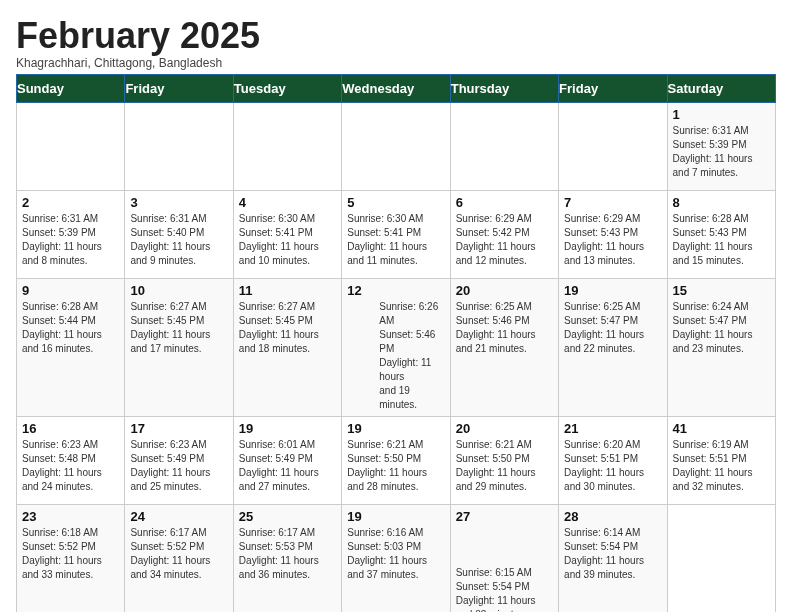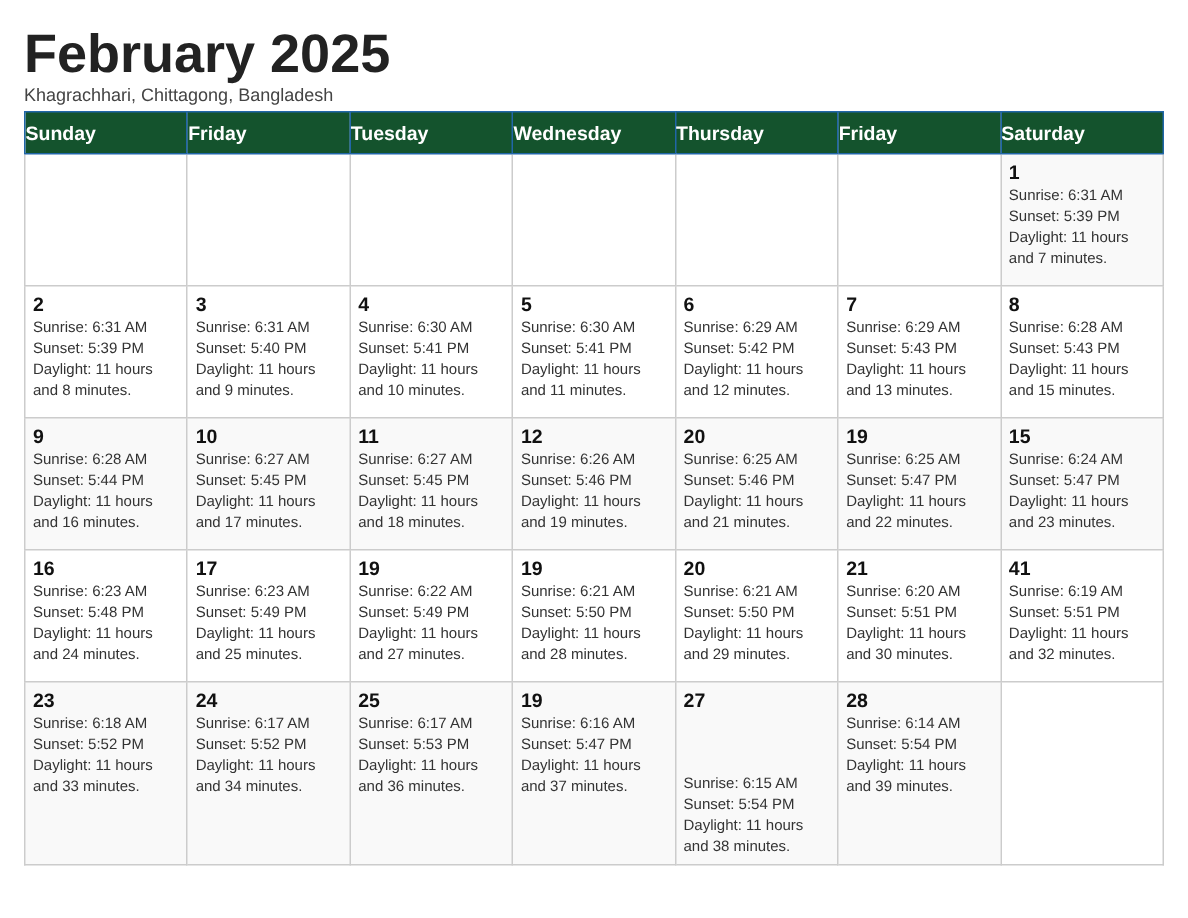--- a/index.html
+++ b/index.html
@@ -185,21 +185,21 @@
         </td>
         <td>
           <span class="day-number">11</span>
           <div class="day-info" style="white-space: pre-line;">Sunrise: 6:27 AM
 Sunset: 5:45 PM
 Daylight: 11 hours
 and 18 minutes.</div>
         </td>
         <td>
           <span class="day-number">12</span>
-          <div class="day-info" style="white-space: pre-line;">Sunrise: 6:26 AM
+          <div class="day-info" style="white-space: pre-line; margin-left: 32px;">Sunrise: 6:26 AM
 Sunset: 5:46 PM
 Daylight: 11 hours
 and 19 minutes.</div>
         </td>
         <td>
           <span class="day-number">20</span>
           <div class="day-info" style="white-space: pre-line;">Sunrise: 6:25 AM
 Sunset: 5:46 PM
 Daylight: 11 hours
 and 21 minutes.</div>
@@ -229,21 +229,21 @@
         </td>
         <td>
           <span class="day-number">17</span>
           <div class="day-info" style="white-space: pre-line;">Sunrise: 6:23 AM
 Sunset: 5:49 PM
 Daylight: 11 hours
 and 25 minutes.</div>
         </td>
         <td>
           <span class="day-number">19</span>
-          <div class="day-info" style="white-space: pre-line;">Sunrise: 6:22 AM
+          <div class="day-info" style="white-space: pre-line;">Sunrise: 6:01 AM
 Sunset: 5:49 PM
 Daylight: 11 hours
 and 27 minutes.</div>
         </td>
         <td>
           <span class="day-number">19</span>
           <div class="day-info" style="white-space: pre-line;">Sunrise: 6:21 AM
 Sunset: 5:50 PM
 Daylight: 11 hours
 and 28 minutes.</div>
@@ -288,21 +288,21 @@
         <td>
           <span class="day-number">25</span>
           <div class="day-info" style="white-space: pre-line;">Sunrise: 6:17 AM
 Sunset: 5:53 PM
 Daylight: 11 hours
 and 36 minutes.</div>
         </td>
         <td>
           <span class="day-number">19</span>
           <div class="day-info" style="white-space: pre-line;">Sunrise: 6:16 AM
-Sunset: 5:47 PM
+Sunset: 5:03 PM
 Daylight: 11 hours
 and 37 minutes.</div>
         </td>
         <td>
           <span class="day-number">27</span>
           <div class="day-info" style="white-space: pre-line; margin-top: 42px;">Sunrise: 6:15 AM
 Sunset: 5:54 PM
 Daylight: 11 hours
 and 38 minutes.</div>
         </td>

